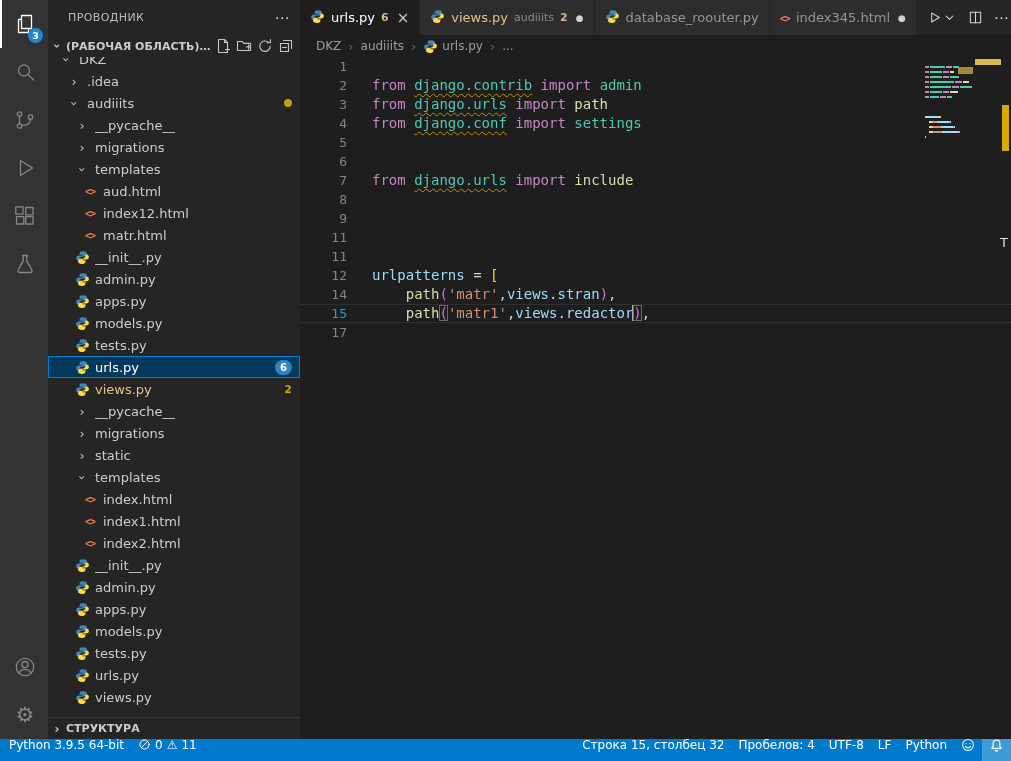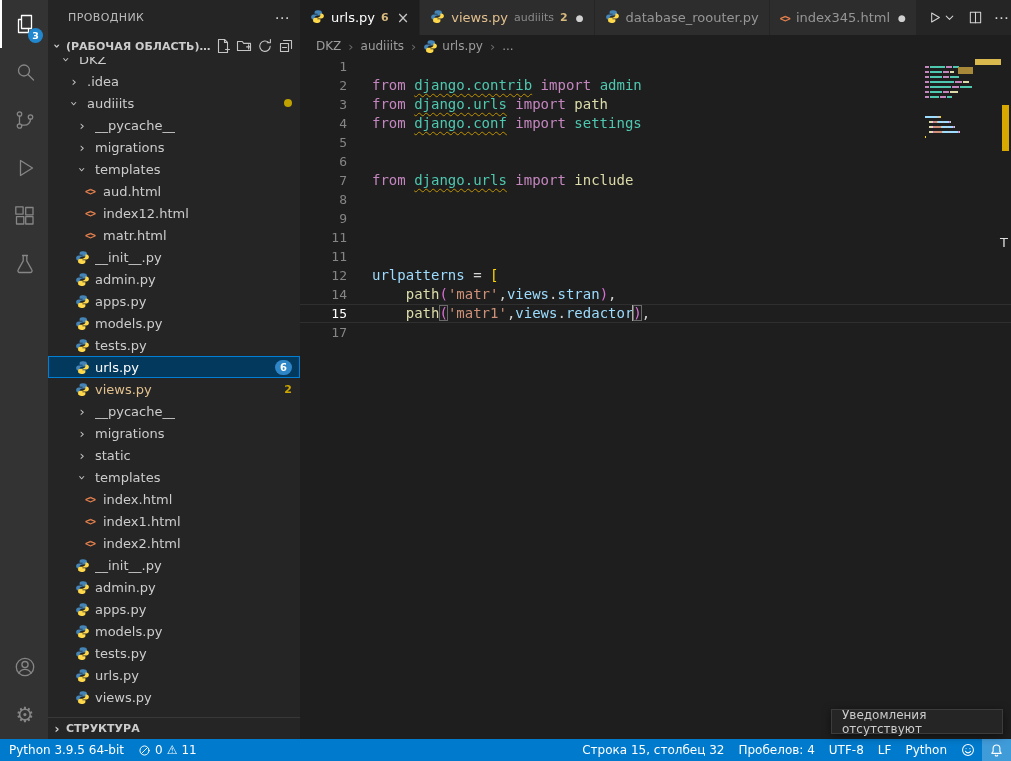--- a/index.html
+++ b/index.html
@@ -67,42 +67,42 @@
 
   .breadcrumbs{height:22px;flex:none;display:flex;align-items:center;padding:0 16px;gap:7px;font-size:12px;color:#9d9d9d;}
   .bc-sep{color:#6b6b6b;font-size:13px;}
   .bc-item{display:flex;align-items:center;gap:4px;cursor:pointer;}
   .bc-item .ficon{width:15px;height:15px;display:flex;align-items:center;justify-content:center;}
 
   .code-wrap{flex:1;position:relative;overflow:hidden;font-family:"DejaVu Sans Mono","Liberation Mono",monospace;font-size:14px;line-height:19px;}
   .line{display:flex;height:19px;white-space:pre;}
   .line.cur-line{box-shadow:inset 0 1px 0 #2f2f2f,inset 0 -1px 0 #2f2f2f;}
   .ln-num{width:47px;flex:none;text-align:right;color:#858585;font-size:13px;}
-  .line.cur-line .ln-num{color:#ffffff;}
+  .line.cur-line .ln-num{color:#0ea5e9;}
   .ln-text{padding-left:25px;color:#d4d4d4;white-space:pre;}
   .tk-kw{color:#C586C0;} .tk-mod{color:#4EC9B0;} .tk-cls{color:#4EC9B0;}
   .tk-fn{color:#DCDCAA;} .tk-var{color:#9CDCFE;} .tk-str{color:#CE9178;}
   .tk-br{color:#FFD700;} .tk-par{color:#DA70D6;} .tk-pln{color:#d4d4d4;}
   .tk-u{text-decoration-line:underline;text-decoration-style:wavy;text-decoration-color:#bf9300;text-decoration-thickness:1px;text-underline-offset:3px;text-decoration-skip-ink:none;}
   .tk-hl{outline:1px solid #6a6a6a;outline-offset:-1px;}
   .cursor{display:inline-block;width:2px;margin:0 -1px;height:16px;background:#aeafad;vertical-align:-3px;}
 
   .minimap{position:absolute;top:2px;right:14px;width:72px;}
   .mm-line{height:5px;display:flex;align-items:center;white-space:nowrap;}
   .mm-tok{height:2px;display:inline-block;flex:none;}
   .mm-hl-a{position:absolute;top:0;right:-4px;width:26px;height:6px;background:#d9b84d;}
   .mm-hl-b{position:absolute;top:8px;right:24px;width:15px;height:7px;background:#a8893a;}
   .ruler-mark{position:absolute;right:2px;top:48px;width:7px;height:46px;background:#d9a800;}
   .mystery-t{position:absolute;right:3px;top:176px;color:#dddddd;font-size:13px;font-family:"DejaVu Sans",sans-serif;}
 
   .toast{position:absolute;right:8px;bottom:27px;height:25px;width:172px;background:#252526;border:1px solid #3c3c3c;box-shadow:0 2px 8px rgba(0,0,0,.5);display:flex;align-items:center;padding:0 10px;font-size:12px;color:#cccccc;z-index:5;}
 
   
   .statusbar{height:22px;flex:none;background:#007acc;display:flex;align-items:center;color:#ffffff;font-size:12px;padding-left:2px;}
-  .sb-item{height:24px;display:flex;align-items:center;gap:4px;padding:0 7px;cursor:pointer;white-space:nowrap;}
+  .sb-item{height:24px;display:flex;gap:4px;padding:0 7px;cursor:pointer;white-space:nowrap;}
   .sb-item svg{width:13px;height:13px;stroke-width:1.2;}
   .warn-glyph{font-size:12px;}
   .sb-right{margin-left:auto;display:flex;}
   .bell-active{background:rgba(255,255,255,.25);}
 </style>
 </head>
 <body>
 
 <div class="app">
   <div class="top">
@@ -639,23 +639,20 @@
               <span class="mm-tok" style="width: 1.05px; background: rgb(255, 215, 0);"></span>
             </div>
             <div class="mm-line"></div>
           </div>
         <div class="ruler-mark"></div>
         <div class="mystery-t">T</div>
       </div>
     </main>
   </div>
 
-  <div class="toast">
-    <span>Уведомления отсутствуют</span>
-  </div>
 
   <footer class="statusbar">
     <div class="sb-item">
       <span>Python 3.9.5 64-bit</span>
     </div>
     <div class="sb-item">
       <span id="errIcon" style="display:flex">
           <svg viewBox="0 0 16 16">
             <circle cx="8" cy="8" r="5.6"></circle>
             <path d="M4.2 11.8l7.6-7.6"></path>

